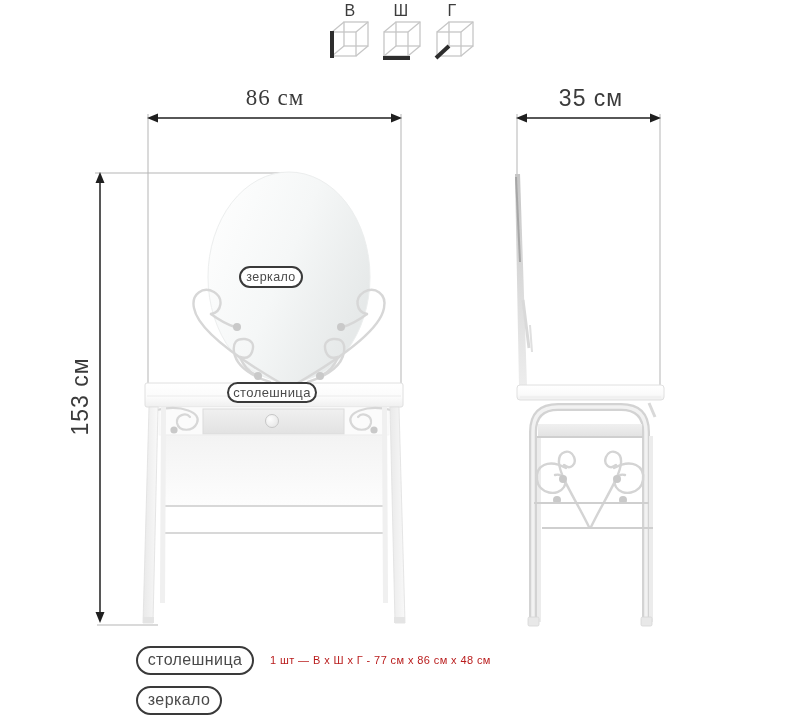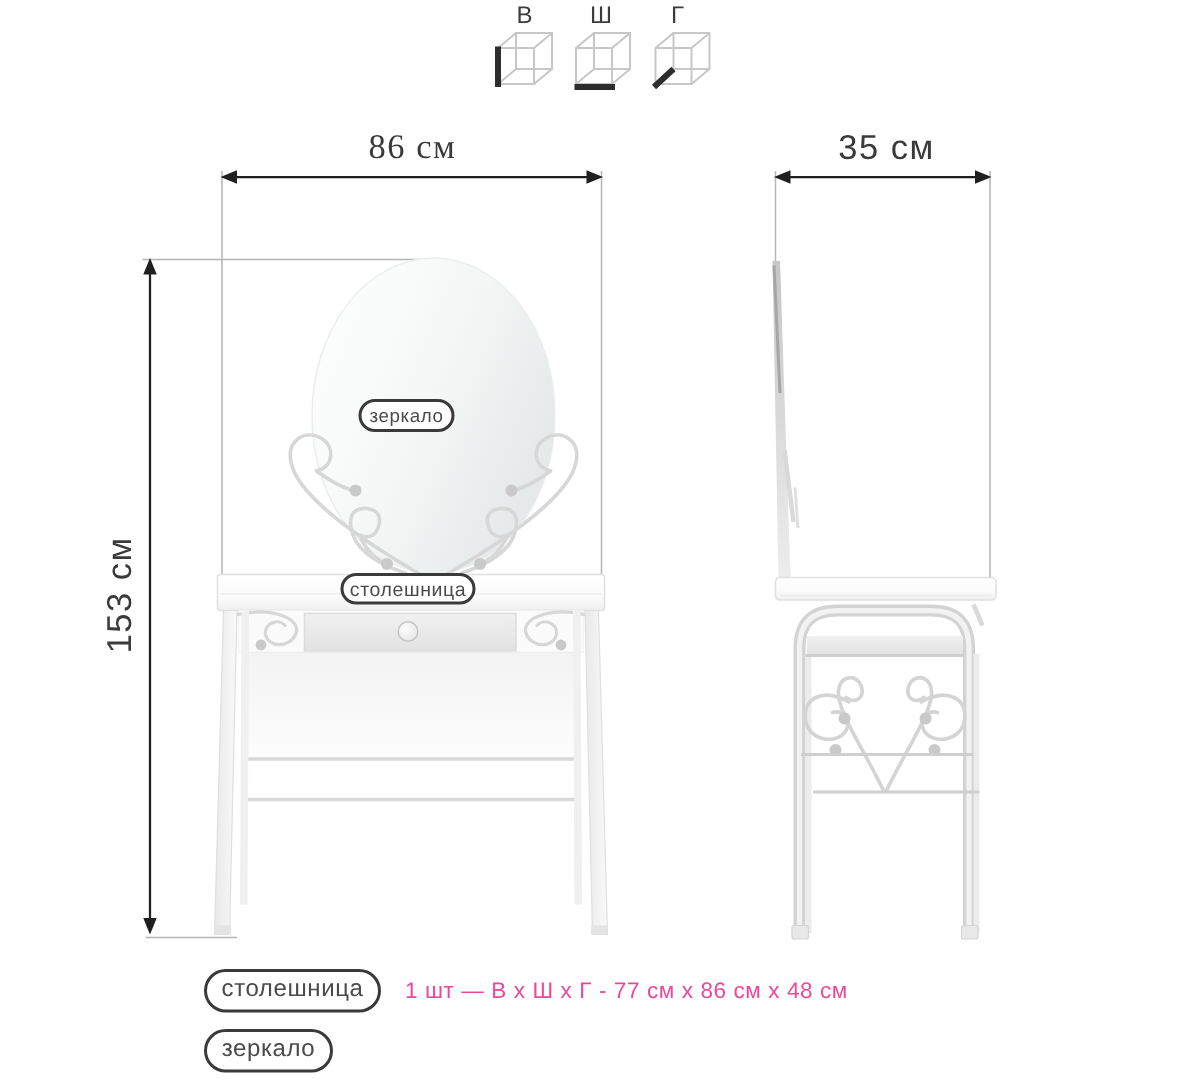--- a/index.html
+++ b/index.html
@@ -35,21 +35,21 @@
   .spec-row-1{top:645px;}
   .spec-row-2{top:685px;}
   .spec-pill{
     box-sizing:border-box;background:#fff;border:2px solid #3a3a3a;border-radius:999px;
     height:29px;display:flex;align-items:center;justify-content:center;
     font-size:16px;color:#4a4a4a;letter-spacing:.4px;white-space:nowrap;
   }
   .spec-pill-1{width:118px;margin-right:16px;}
   .spec-pill-2{width:86px;margin-right:12px;}
   .spec-text{
-    font-size:15px;color:#ec4899;letter-spacing:.4px;white-space:nowrap;
+    font-size:11px;color:#b91c1c;letter-spacing:.4px;white-space:nowrap;
   }
 </style>
 </head>
 <body>
 
 <div class="stage">
 
   <svg width="800" height="724" viewBox="0 0 800 724">
     <defs>
       <linearGradient id="mirrorGrad" x1="0" y1="0" x2="1" y2="0.55">

